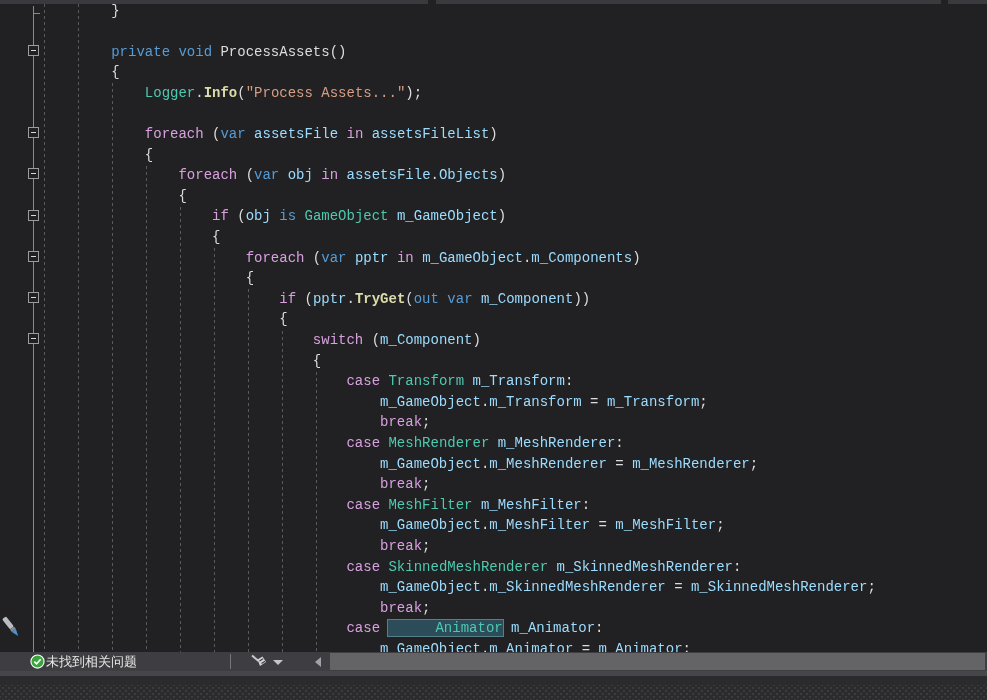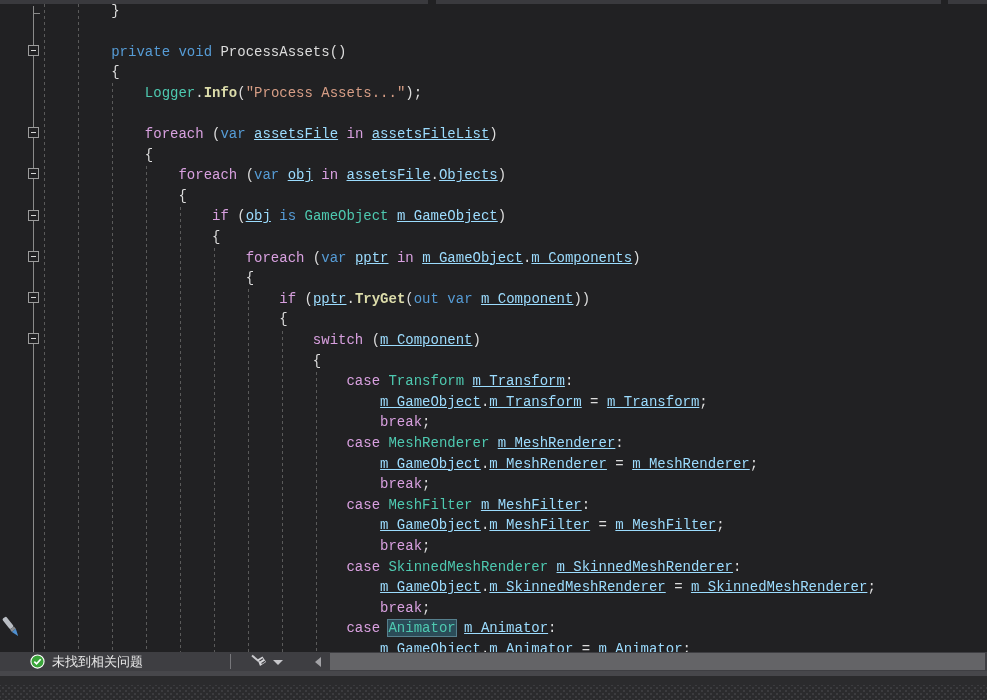--- a/index.html
+++ b/index.html
@@ -13,27 +13,27 @@
   .fold-tick{position:absolute;left:34px;top:13px;width:6px;height:1px;background:var(--gutterLine);}
   .fold-box{position:absolute;left:28px;width:11px;height:11px;box-sizing:border-box;
             border:1px solid var(--foldBorder);background:var(--bg);}
   .fold-box::after{content:"";position:absolute;left:2px;right:2px;top:4px;height:1px;background:#d6d6d6;}
   .indent-guide{position:absolute;width:1px;
             background:repeating-linear-gradient(to bottom,var(--guide) 0 3px,transparent 3px 6px);}
   .code-lines{position:absolute;left:44px;top:0.5px;white-space:pre;
             font-family:"Liberation Mono","DejaVu Sans Mono",monospace;font-size:14px;line-height:20.6px;}
   .code-line{height:20.6px;}
   .tk-k{color:var(--kw);} .tk-c{color:var(--ctrl);} .tk-t{color:var(--type);}
-  .tk-v{color:var(--vr);text-decoration:underline;} .tk-m{color:var(--method);font-weight:bold;} .tk-s{color:var(--str);} .tk-p{color:var(--plain);}
-  .hl{background:var(--hlBg);box-shadow:0 0 0 1px var(--hlBorder);}
+  .tk-v{color:var(--vr);} .tk-m{color:var(--method);font-weight:bold;} .tk-s{color:var(--str);} .tk-p{color:var(--plain);}
+  .hl{background:var(--hlBg);box-shadow:0 0 0 1px var(--hlBorder);padding-left:47px;}
   .pen-icon{position:absolute;left:1px;top:610px;width:22px;height:36px;}
   
   .statusbar{position:absolute;left:0;top:652px;width:987px;height:19px;background:var(--barBg);}
   .check-icon{position:absolute;left:30px;top:2px;width:15px;height:15px;}
-  .status-msg{position:absolute;left:52px;top:0;height:19px;line-height:19px;font-size:13px;color:var(--statusText);}
+  .status-msg{position:absolute;left:46px;top:0;height:19px;line-height:19px;font-size:13px;color:var(--statusText);}
   .bar-divider{position:absolute;left:230px;top:2px;width:1px;height:15px;background:#77777b;}
   .broom-btn{position:absolute;left:250px;top:1px;width:18px;height:17px;}
   .caret-down{position:absolute;left:273px;top:8px;width:0;height:0;
               border-left:5px solid transparent;border-right:5px solid transparent;border-top:5px solid var(--iconGray);}
   .scroll-left{position:absolute;left:315px;top:4.5px;width:0;height:0;
               border-top:5px solid transparent;border-bottom:5px solid transparent;border-right:6px solid #a2a2a6;}
   .scroll-thumb{position:absolute;left:330px;top:1px;width:655px;height:17px;background:var(--thumb);}
   
   .bar-under-strip{position:absolute;left:0;top:671px;width:987px;height:5px;background:var(--barStrip);}
   .bottom-area{position:absolute;left:0;top:676px;width:987px;height:24px;background:var(--bottomBg);}

